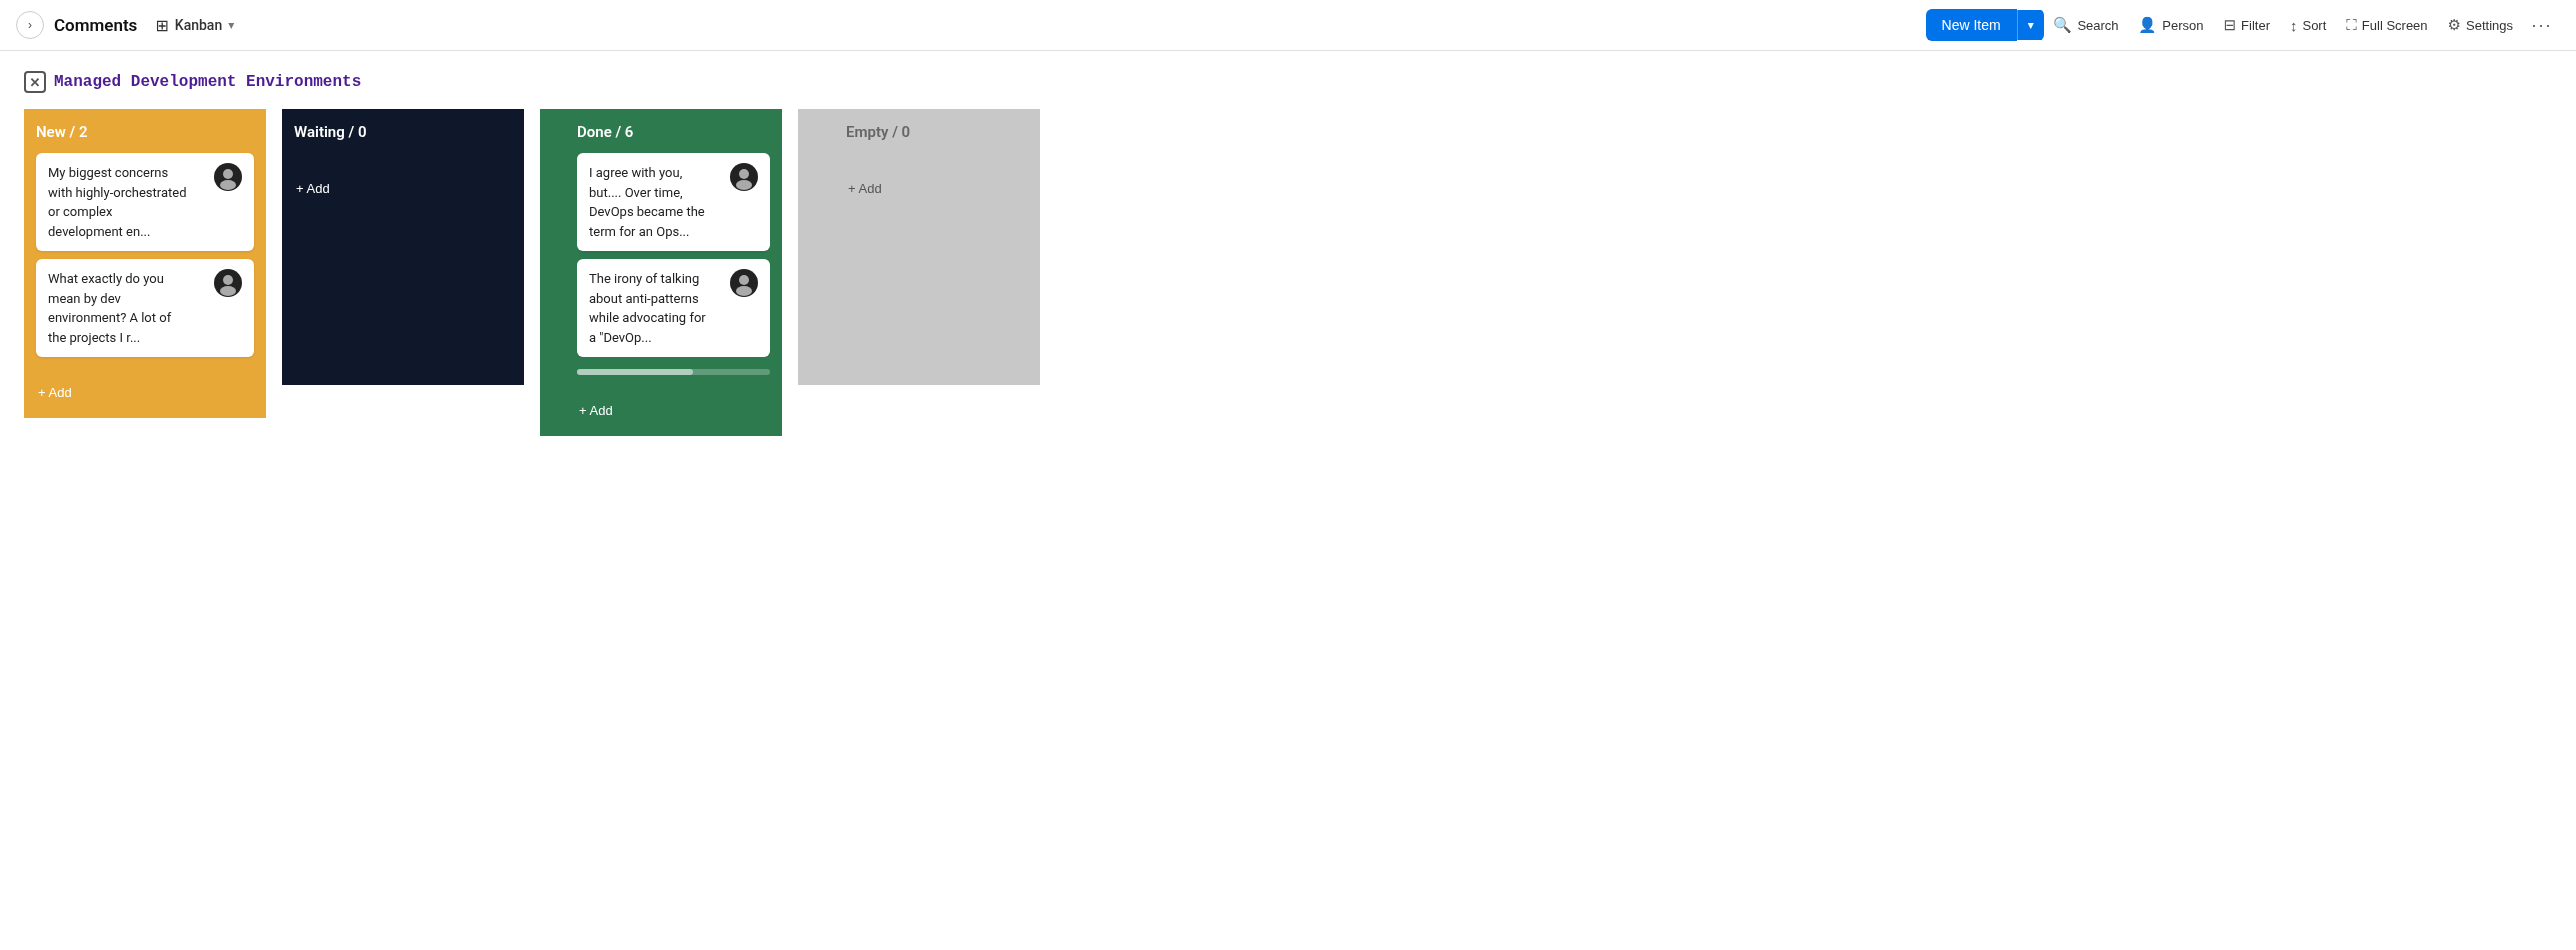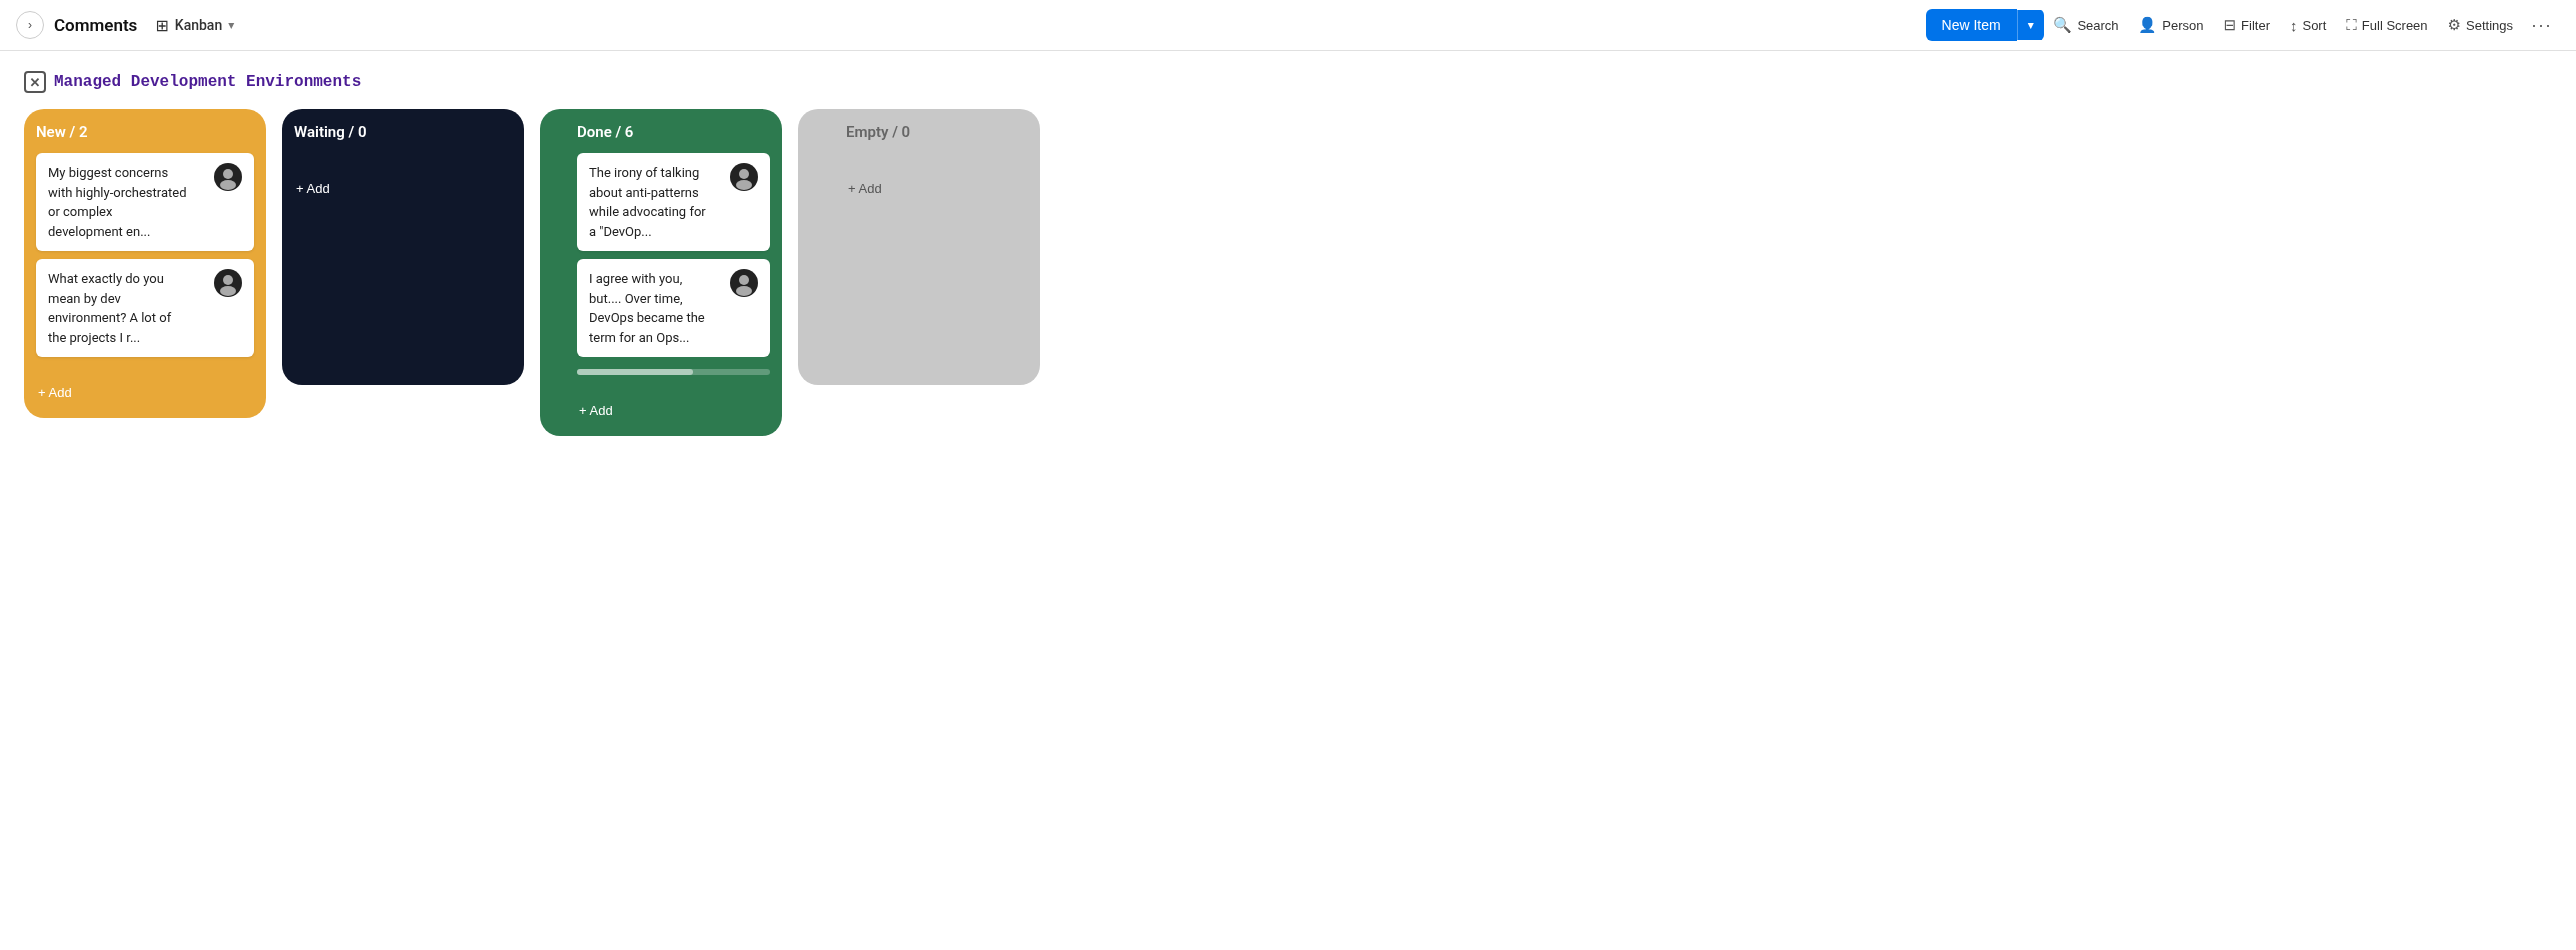--- a/index.html
+++ b/index.html
@@ -143,21 +143,21 @@
     .kanban-board {
       display: flex;
       gap: 16px;
       align-items: flex-start;
     }
 
     
     .kanban-column {
       width: 242px;
       min-width: 242px;
-      border-radius: 20px;
+      border-radius: 0;
       padding: 14px 12px 14px 12px;
       display: flex;
       flex-direction: column;
       gap: 8px;
     }
     .kanban-column.col-new { background: #e8a838; }
     .kanban-column.col-waiting { background: #0f172a; min-height: 276px; }
     .kanban-column.col-done { background: #2d7a4f; padding-left: 37px; }
     .kanban-column.col-empty { background: #c8c8c8; min-height: 276px; padding-left: 48px; }
 
@@ -325,29 +325,29 @@
     <div class="kanban-column col-waiting">
       <div class="column-header">Waiting / 0</div>
       <div class="cards-container"></div>
       <button class="add-btn">+ Add</button>
     </div>
 
     <div class="kanban-column col-done">
       <div class="column-header">Done / 6</div>
       <div class="cards-container" style="max-height:335px; overflow-y:auto;">
         <div class="kanban-card">
-          <span class="card-text">The irony of talking about anti-patterns while advocating for a "DevOp...</span>
+          <span class="card-text">I agree with you, but.... Over time, DevOps became the term for an Ops...</span>
           <svg class="avatar-svg" viewBox="0 0 28 28">
             <circle cx="14" cy="14" r="14" fill="#222"></circle>
             <circle cx="14" cy="11" r="5" fill="#aaa"></circle>
             <ellipse cx="14" cy="22" rx="8" ry="5" fill="#aaa"></ellipse>
           </svg>
         </div>
         <div class="kanban-card">
-          <span class="card-text">I agree with you, but.... Over time, DevOps became the term for an Ops...</span>
+          <span class="card-text">The irony of talking about anti-patterns while advocating for a "DevOp...</span>
           <svg class="avatar-svg" viewBox="0 0 28 28">
             <circle cx="14" cy="14" r="14" fill="#222"></circle>
             <circle cx="14" cy="11" r="5" fill="#aaa"></circle>
             <ellipse cx="14" cy="22" rx="8" ry="5" fill="#aaa"></ellipse>
           </svg>
         </div>
       </div>
       <div class="scroll-indicator">
         <div class="scroll-thumb"></div>
       </div>

